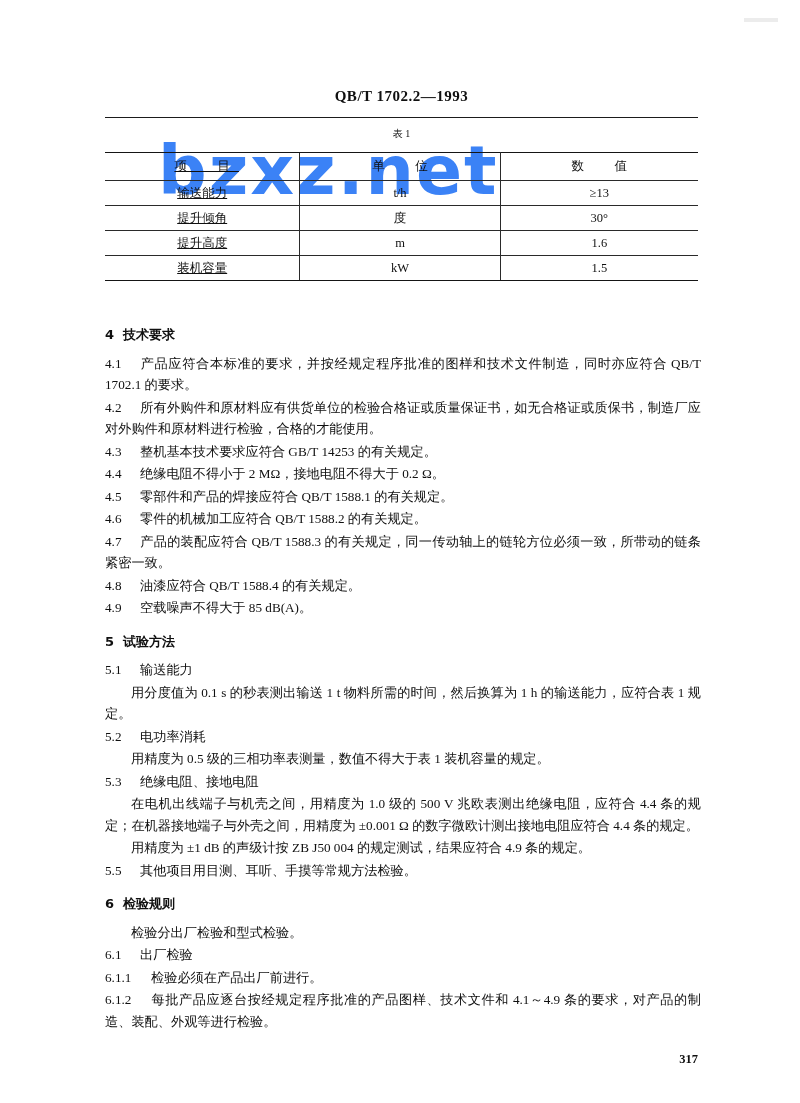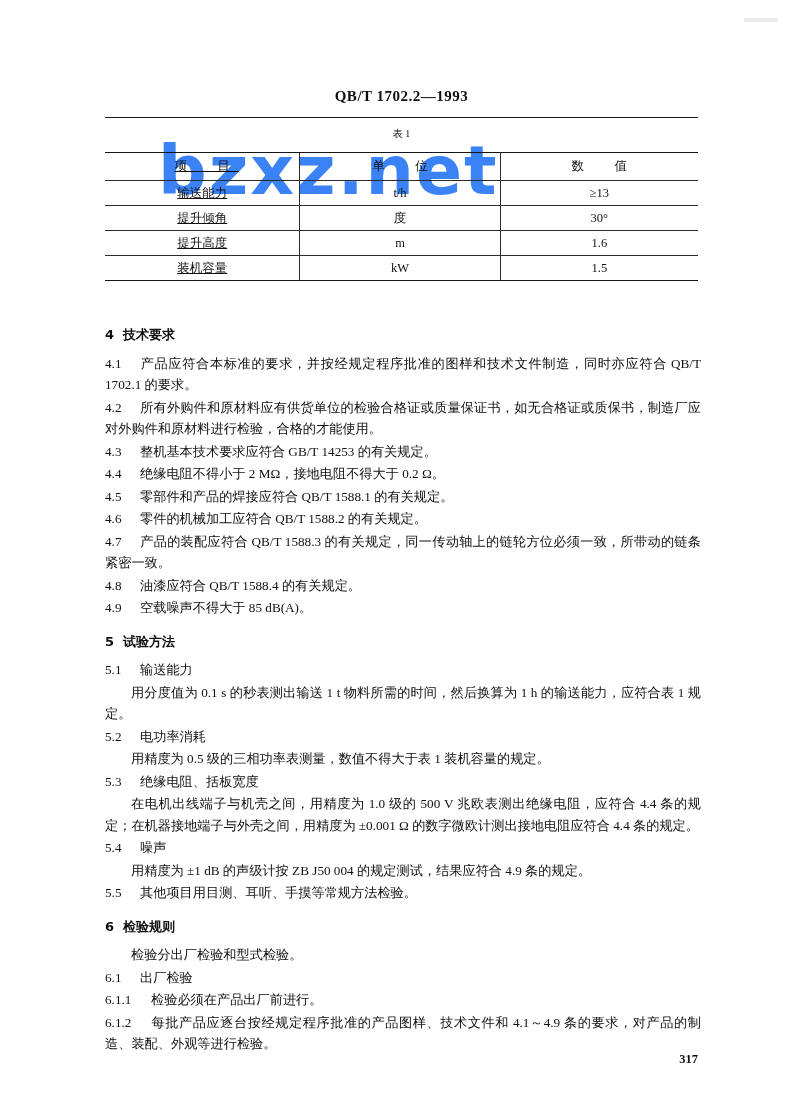--- a/index.html
+++ b/index.html
@@ -256,27 +256,24 @@
         <span class="cnum">5.1</span><span>输送能力</span>
       </p>
       <p class="para">用分度值为 0.1 s 的秒表测出输送 1 t 物料所需的时间，然后换算为 1 h 的输送能力，应符合表 1 规定。</p>
 
       <p class="sub-title">
         <span class="cnum">5.2</span><span>电功率消耗</span>
       </p>
       <p class="para">用精度为 0.5 级的三相功率表测量，数值不得大于表 1 装机容量的规定。</p>
 
       <p class="sub-title">
-        <span class="cnum">5.3</span><span>绝缘电阻、括板宽度</span>
+        <span class="cnum">5.3</span><span>绝缘电阻、接地电阻</span>
       </p>
       <p class="para">在电机出线端子与机壳之间，用精度为 1.0 级的 500 V 兆欧表测出绝缘电阻，应符合 4.4 条的规定；在机器接地端子与外壳之间，用精度为 ±0.001 Ω 的数字微欧计测出接地电阻应符合 4.4 条的规定。</p>
 
-      <p class="sub-title">
-        <span class="cnum">5.4</span><span>噪声</span>
-      </p>
       <p class="para">用精度为 ±1 dB 的声级计按 ZB J50 004 的规定测试，结果应符合 4.9 条的规定。</p>
 
       <p class="clause">
         <span class="cnum">5.5</span><span>其他项目用目测、耳听、手摸等常规方法检验。</span>
       </p>
 
       <div class="sec-head">
         <span class="num">6</span><span>检验规则</span>
       </div>
 

